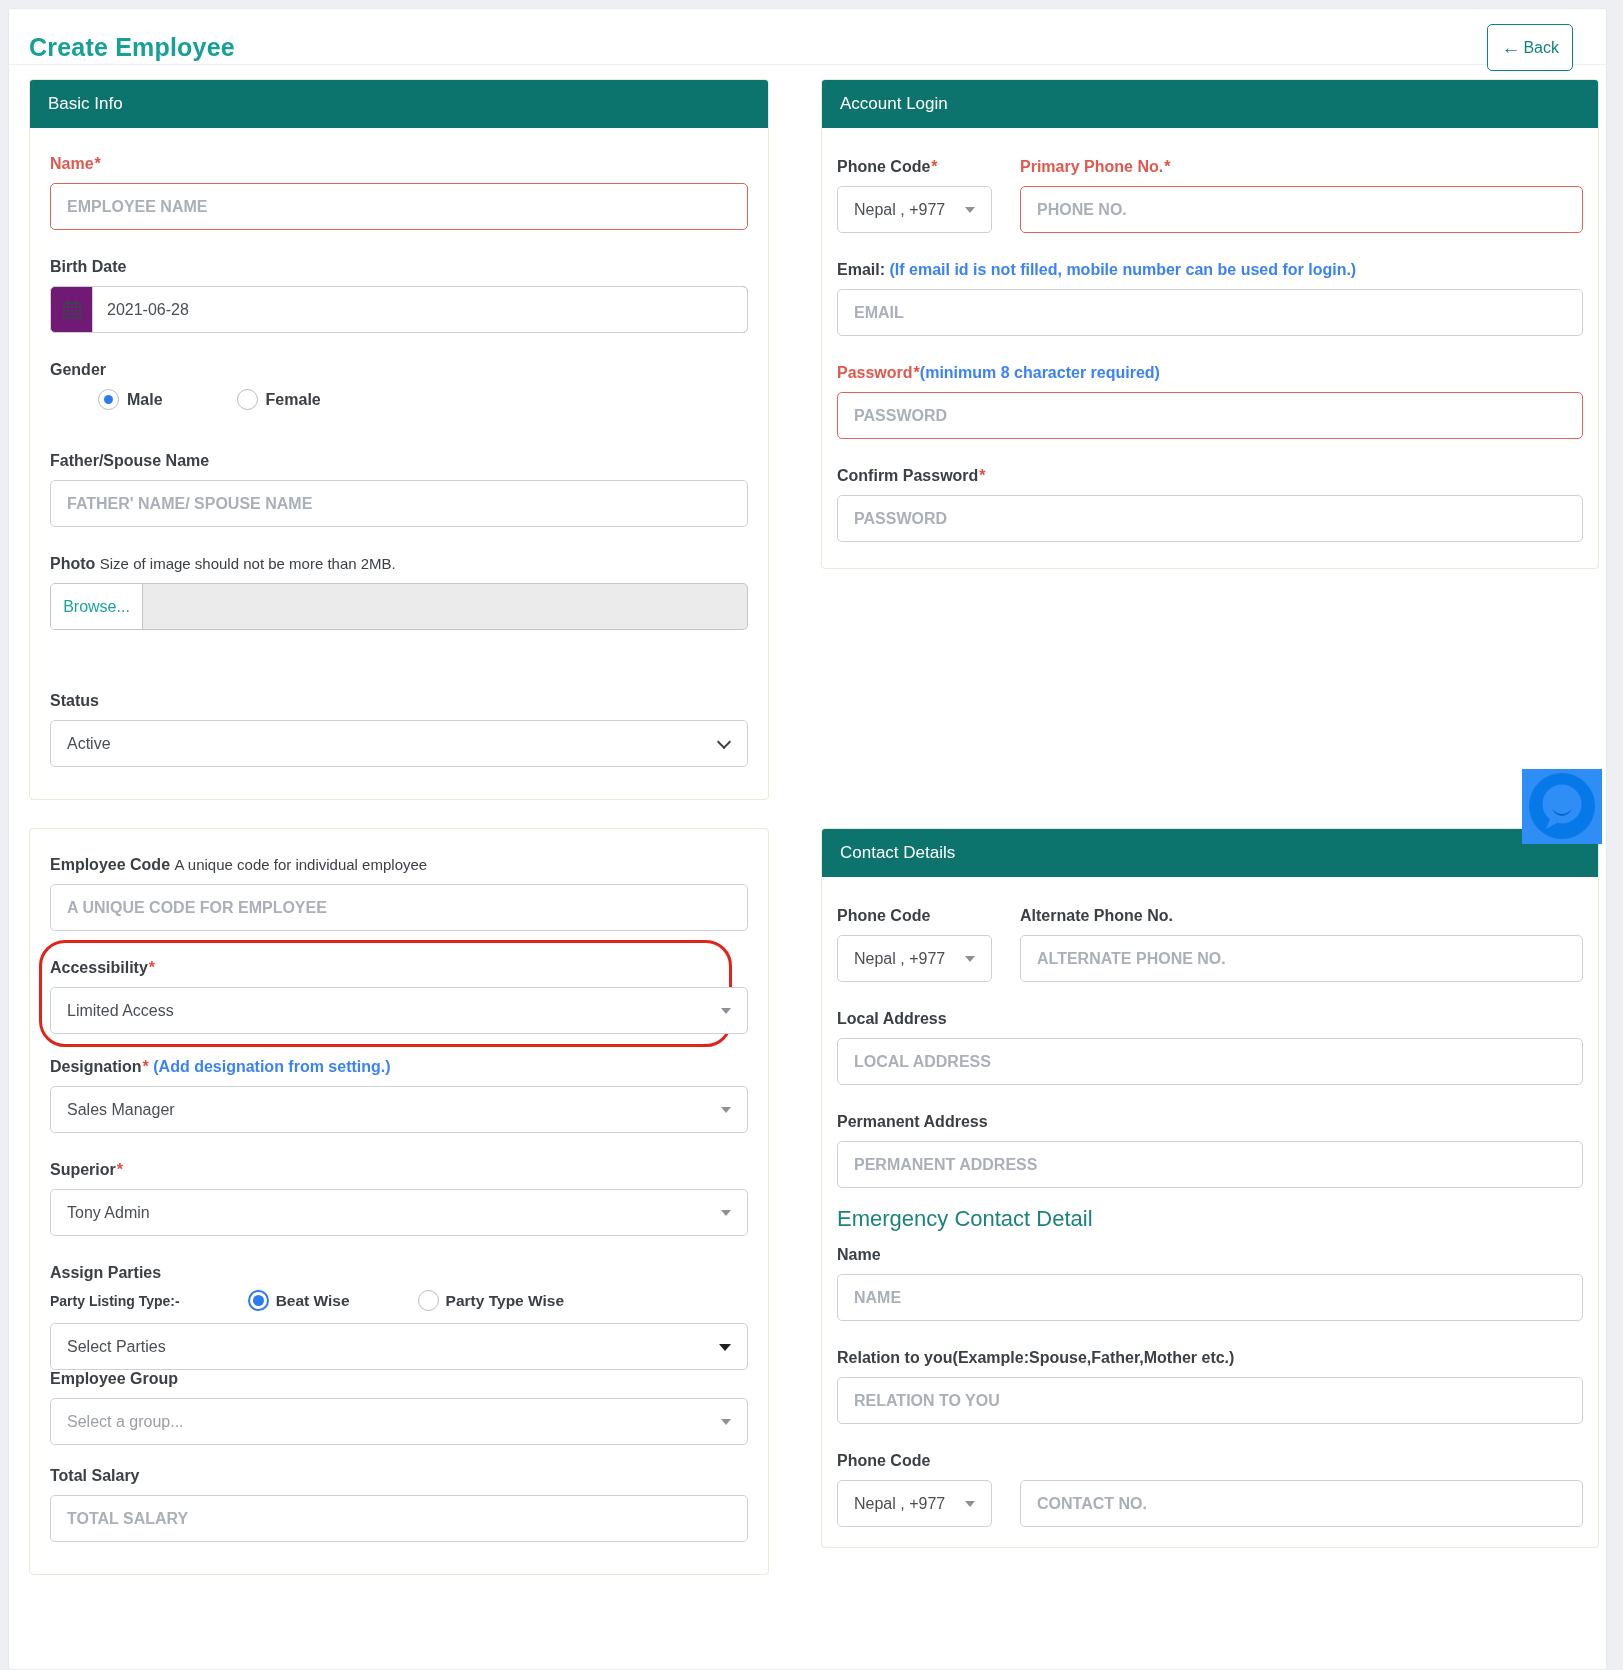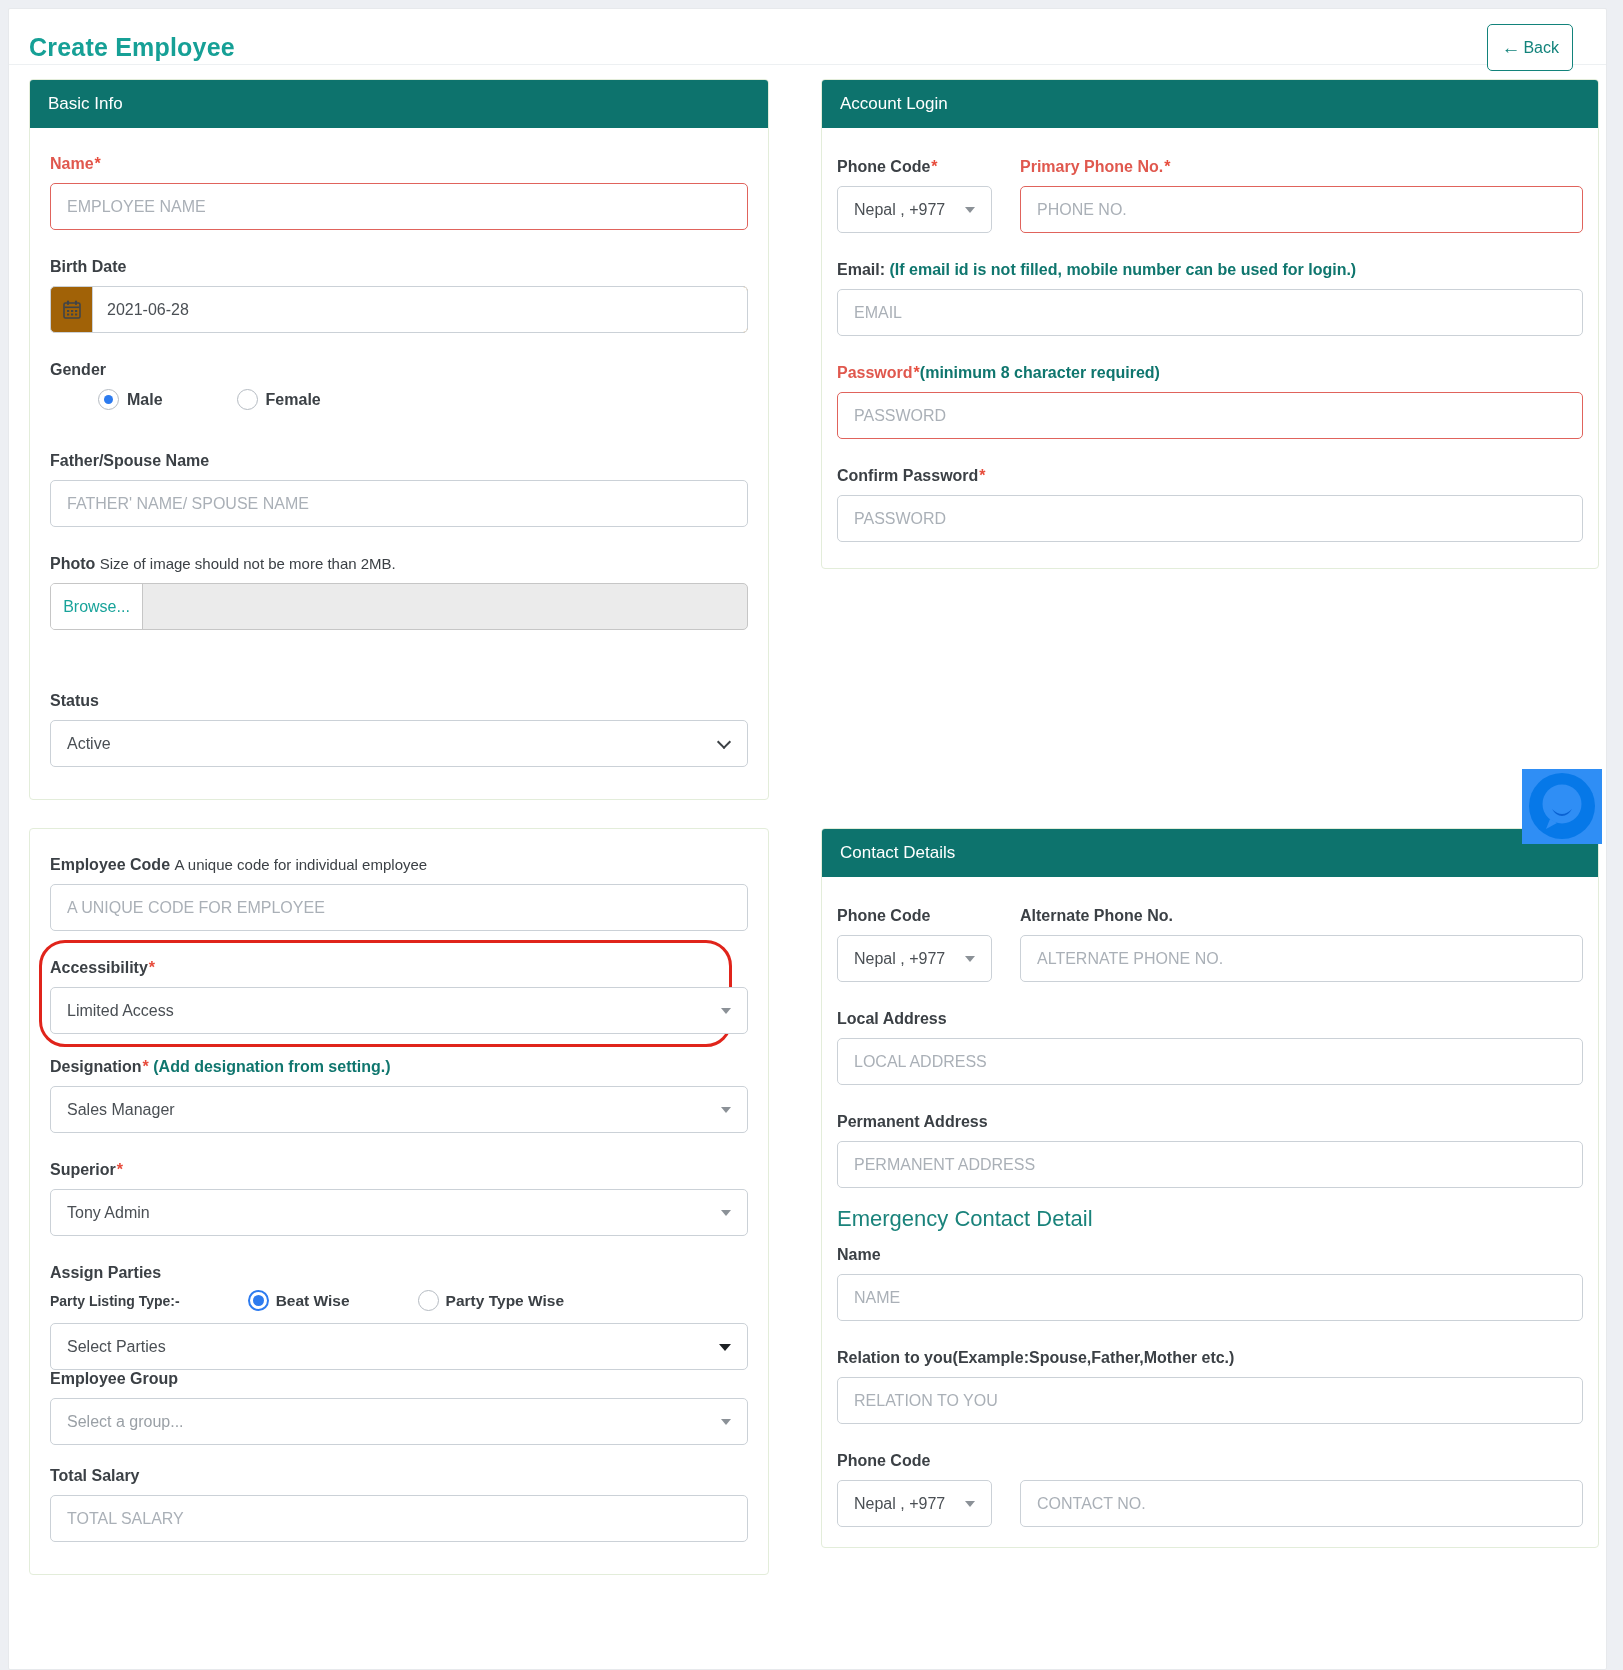--- a/index.html
+++ b/index.html
@@ -40,25 +40,25 @@
   .card-body { padding:27px 20px 32px; }
   .card.w-right .card-body { padding:30px 15px 20px; }
   #account-login-body { padding-bottom:26px; }
   
   .field { margin-bottom:28px; }
   .field.tight { margin-bottom:22px; }
   .field:last-child { margin-bottom:0; }
   .lbl { display:block; font-size:16px; font-weight:700; color:#3b4045; margin-bottom:10px; line-height:18px; }
   .lbl .req { color:#e74c3c; margin-left:1px; }
   .lbl.red-label { color:#e0584e; }
-  .hint-green { color:#0f766e; font-weight:700; }
+  .hint-green { color:#3b82f6; font-weight:700; }
   .hint-plain { font-weight:400; font-size:15px; }
   .inp {
     display:block; width:100%; height:47px; border:1px solid #cbd1d7; border-radius:5px;
-    padding:0 16px; font-size:16px; font-family:inherit; color:#4a4f54; background:#fff; outline:none;
+    padding:0 16px; font-size:16px; font-family:inherit; color:#4a4f54; background:#fff; outline:none;font-weight:bold;
   }
   .inp::placeholder { color:#aab0b7; }
   .inp.err { border-color:#e0635c; }
   
   .sel2 {
     position:relative; height:47px; border:1px solid #cbd1d7; border-radius:5px;
     padding:0 34px 0 16px; font-size:16px; color:#4a4f54; background:#fff;
     display:flex; align-items:center; cursor:pointer;
   }
   .sel2 .muted-text { color:#9aa0a6; }
@@ -68,21 +68,21 @@
   }
   .caret.dark {
     border-left:6px solid transparent; border-right:6px solid transparent; border-top:7px solid #1d2124;
   }
   .chev {
     position:absolute; right:18px; top:50%; width:10px; height:10px;
     border-right:2px solid #3b4045; border-bottom:2px solid #3b4045;
     transform:translateY(-70%) rotate(45deg);
   }
   
-  .date-group { display:flex; height:47px; border:1px solid #cbd1d7; border-radius:5px; overflow:hidden; background:#a16207; }
+  .date-group { display:flex; height:47px; border:1px solid #cbd1d7; border-radius:5px; overflow:hidden; background:#701a75; }
   .date-prepend { width:42px; border-right:1px solid #cbd1d7; display:flex; align-items:center; justify-content:center; }
   .date-input { border:none; flex:1; padding:0 14px; font-size:16px; color:#4a4f54; font-family:inherit; outline:none; }
   
   .radio-row { display:flex; align-items:center; gap:26px; }
   .radio-row.gender { margin-bottom:42px; }
   .radio-opt { display:flex; align-items:center; gap:8px; font-weight:700; font-size:16px; cursor:pointer;padding-left:48px; }
   .rb { width:21px; height:21px; min-width:21px; border:1px solid #b5bbc2; border-radius:50%; background:#fff; position:relative; }
   .rb.sel::after { content:""; position:absolute; left:5px; top:5px; right:5px; bottom:5px; background:#2d7bef; border-radius:50%; }
   .rb.ring { border:2px solid #2d7bef; }
   .rb.ring::after { left:3px; top:3px; right:3px; bottom:3px; }

